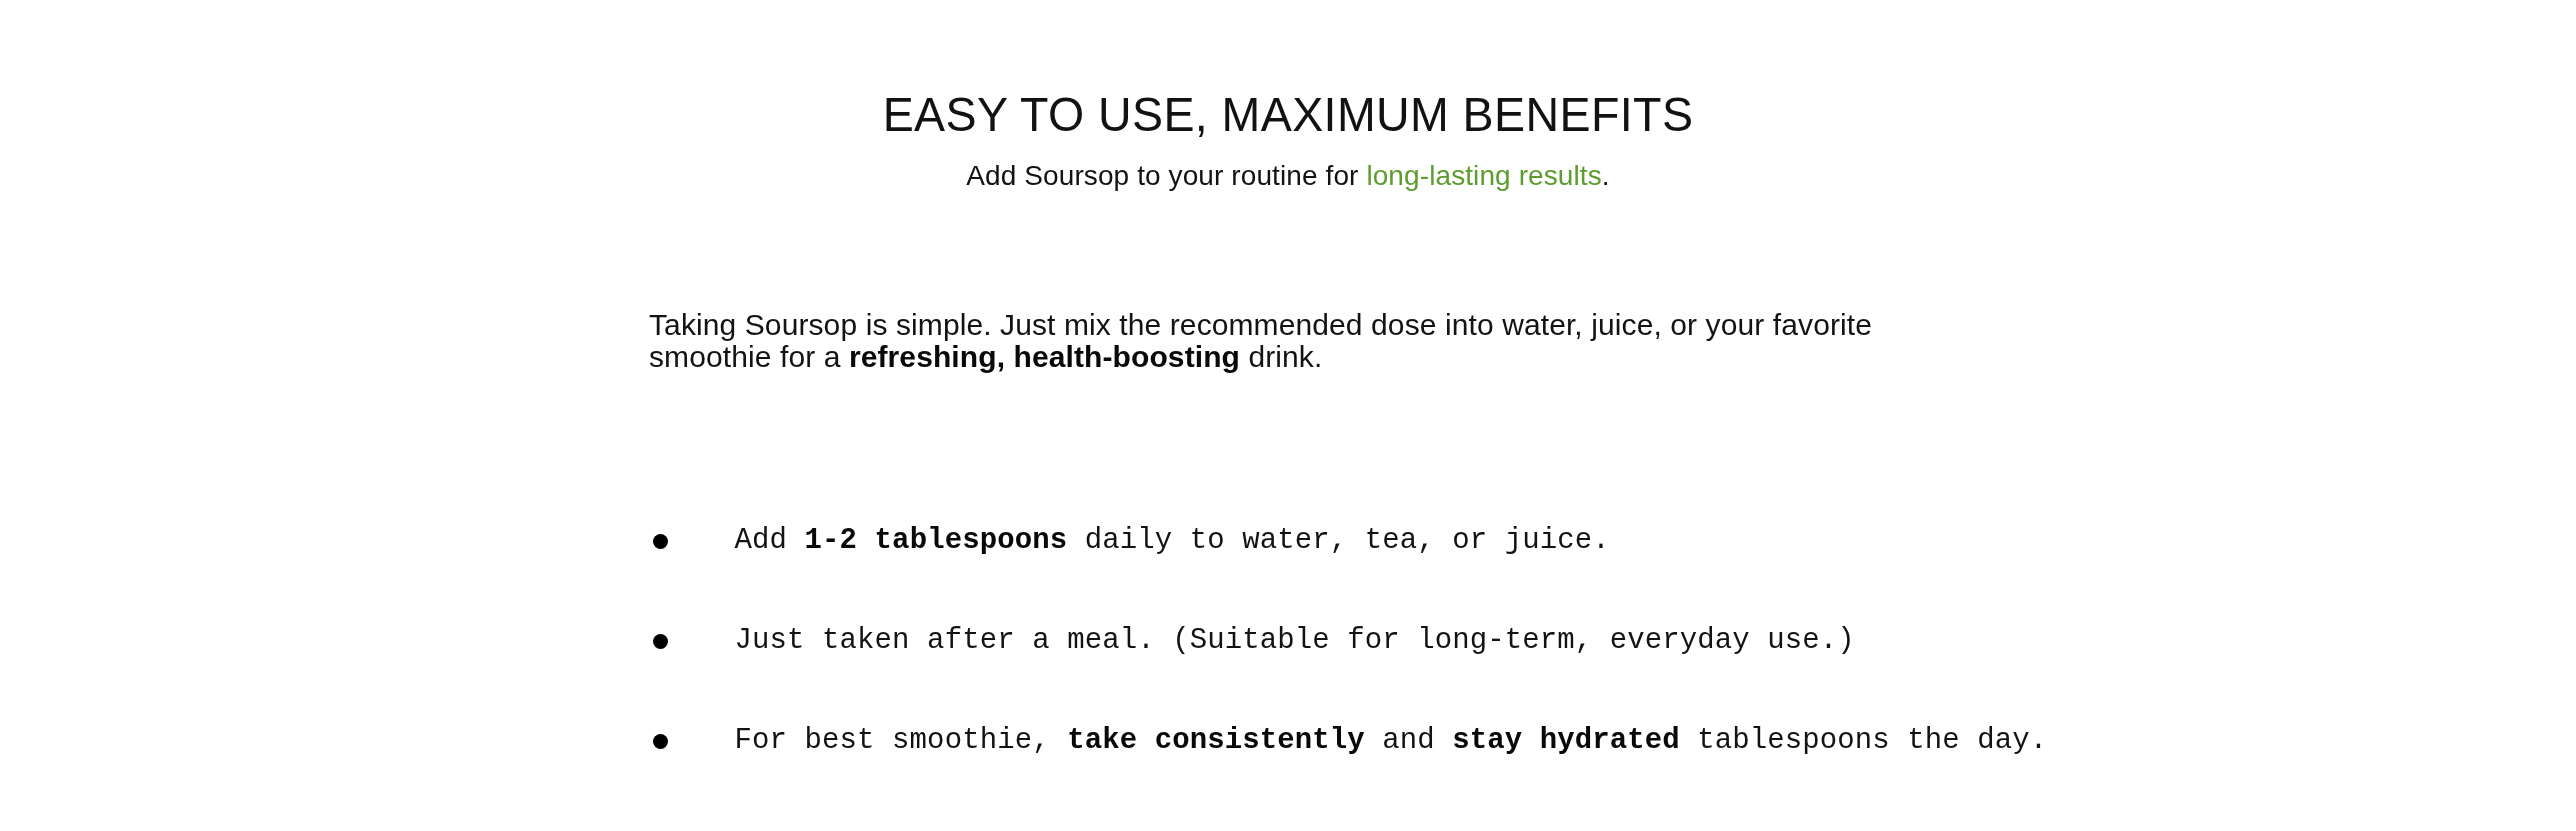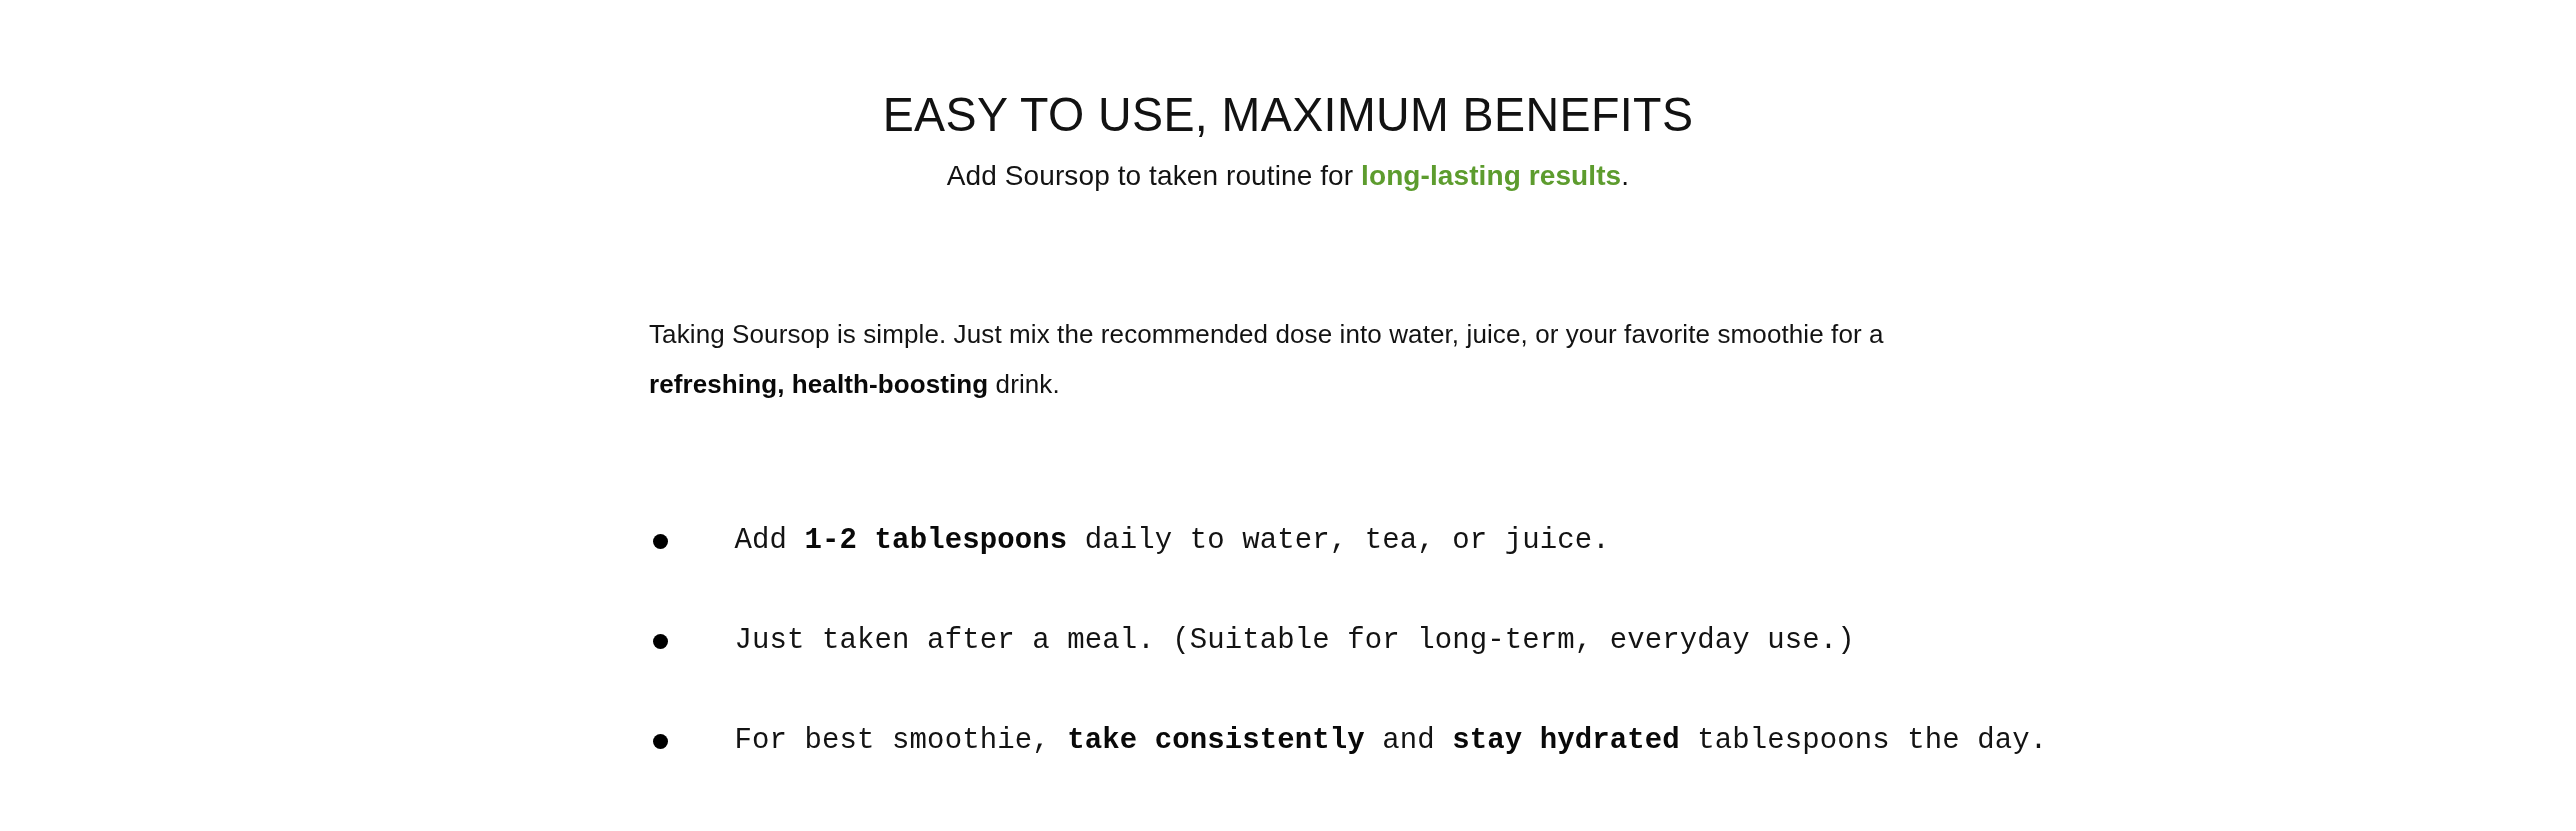--- a/index.html
+++ b/index.html
@@ -52,39 +52,39 @@
     padding-top: 14.3px;
     font-family: "Liberation Sans", sans-serif;
     font-weight: 400;
     font-size: 28px;
     line-height: 38px;
     letter-spacing: 0.1px;
     color: #131313;
   }
 
   .subheadline .accent {
-    font-weight: 700;
+    font-weight: 400;
     color: #5d9c2e;
   }
 
   
   .content {
     position: absolute;
     left: 649px;
     top: 309px;
     width: 1306px;
   }
 
   .intro {
     margin: 0;
     width: 1270px;
     font-family: "Liberation Sans", sans-serif;
     font-weight: 400;
-    font-size: 26px;
-    line-height: 50px;
+    font-size: 30px;
+    line-height: 32px;
     letter-spacing: 0.1px;
     color: #131313;
   }
 
   .intro b,
   .bullet-text b {
     font-weight: 700;
     color: #090909;
   }
 
@@ -135,21 +135,21 @@
 </style>
 </head>
 <body>
 
 <div class="page">
 
   <div class="header">
     <h1 class="headline">EASY TO USE, MAXIMUM BENEFITS</h1>
 
     <p class="subheadline">
-      <span>Add Soursop to taken routine for </span><span class="accent">long-lasting results</span><span>.</span>
+      <span>Add Soursop to your routine for </span><span class="accent">long-lasting results</span><span>.</span>
     </p>
   </div>
 
   <div class="content">
 
     <p class="intro">
       <span>Taking Soursop is simple. Just mix the recommended dose into water, juice, or your favorite smoothie for a </span><b>refreshing</b><b>, </b><b>health-boosting</b><span> drink.</span>
     </p>
 
     <ul class="bullet-list">

